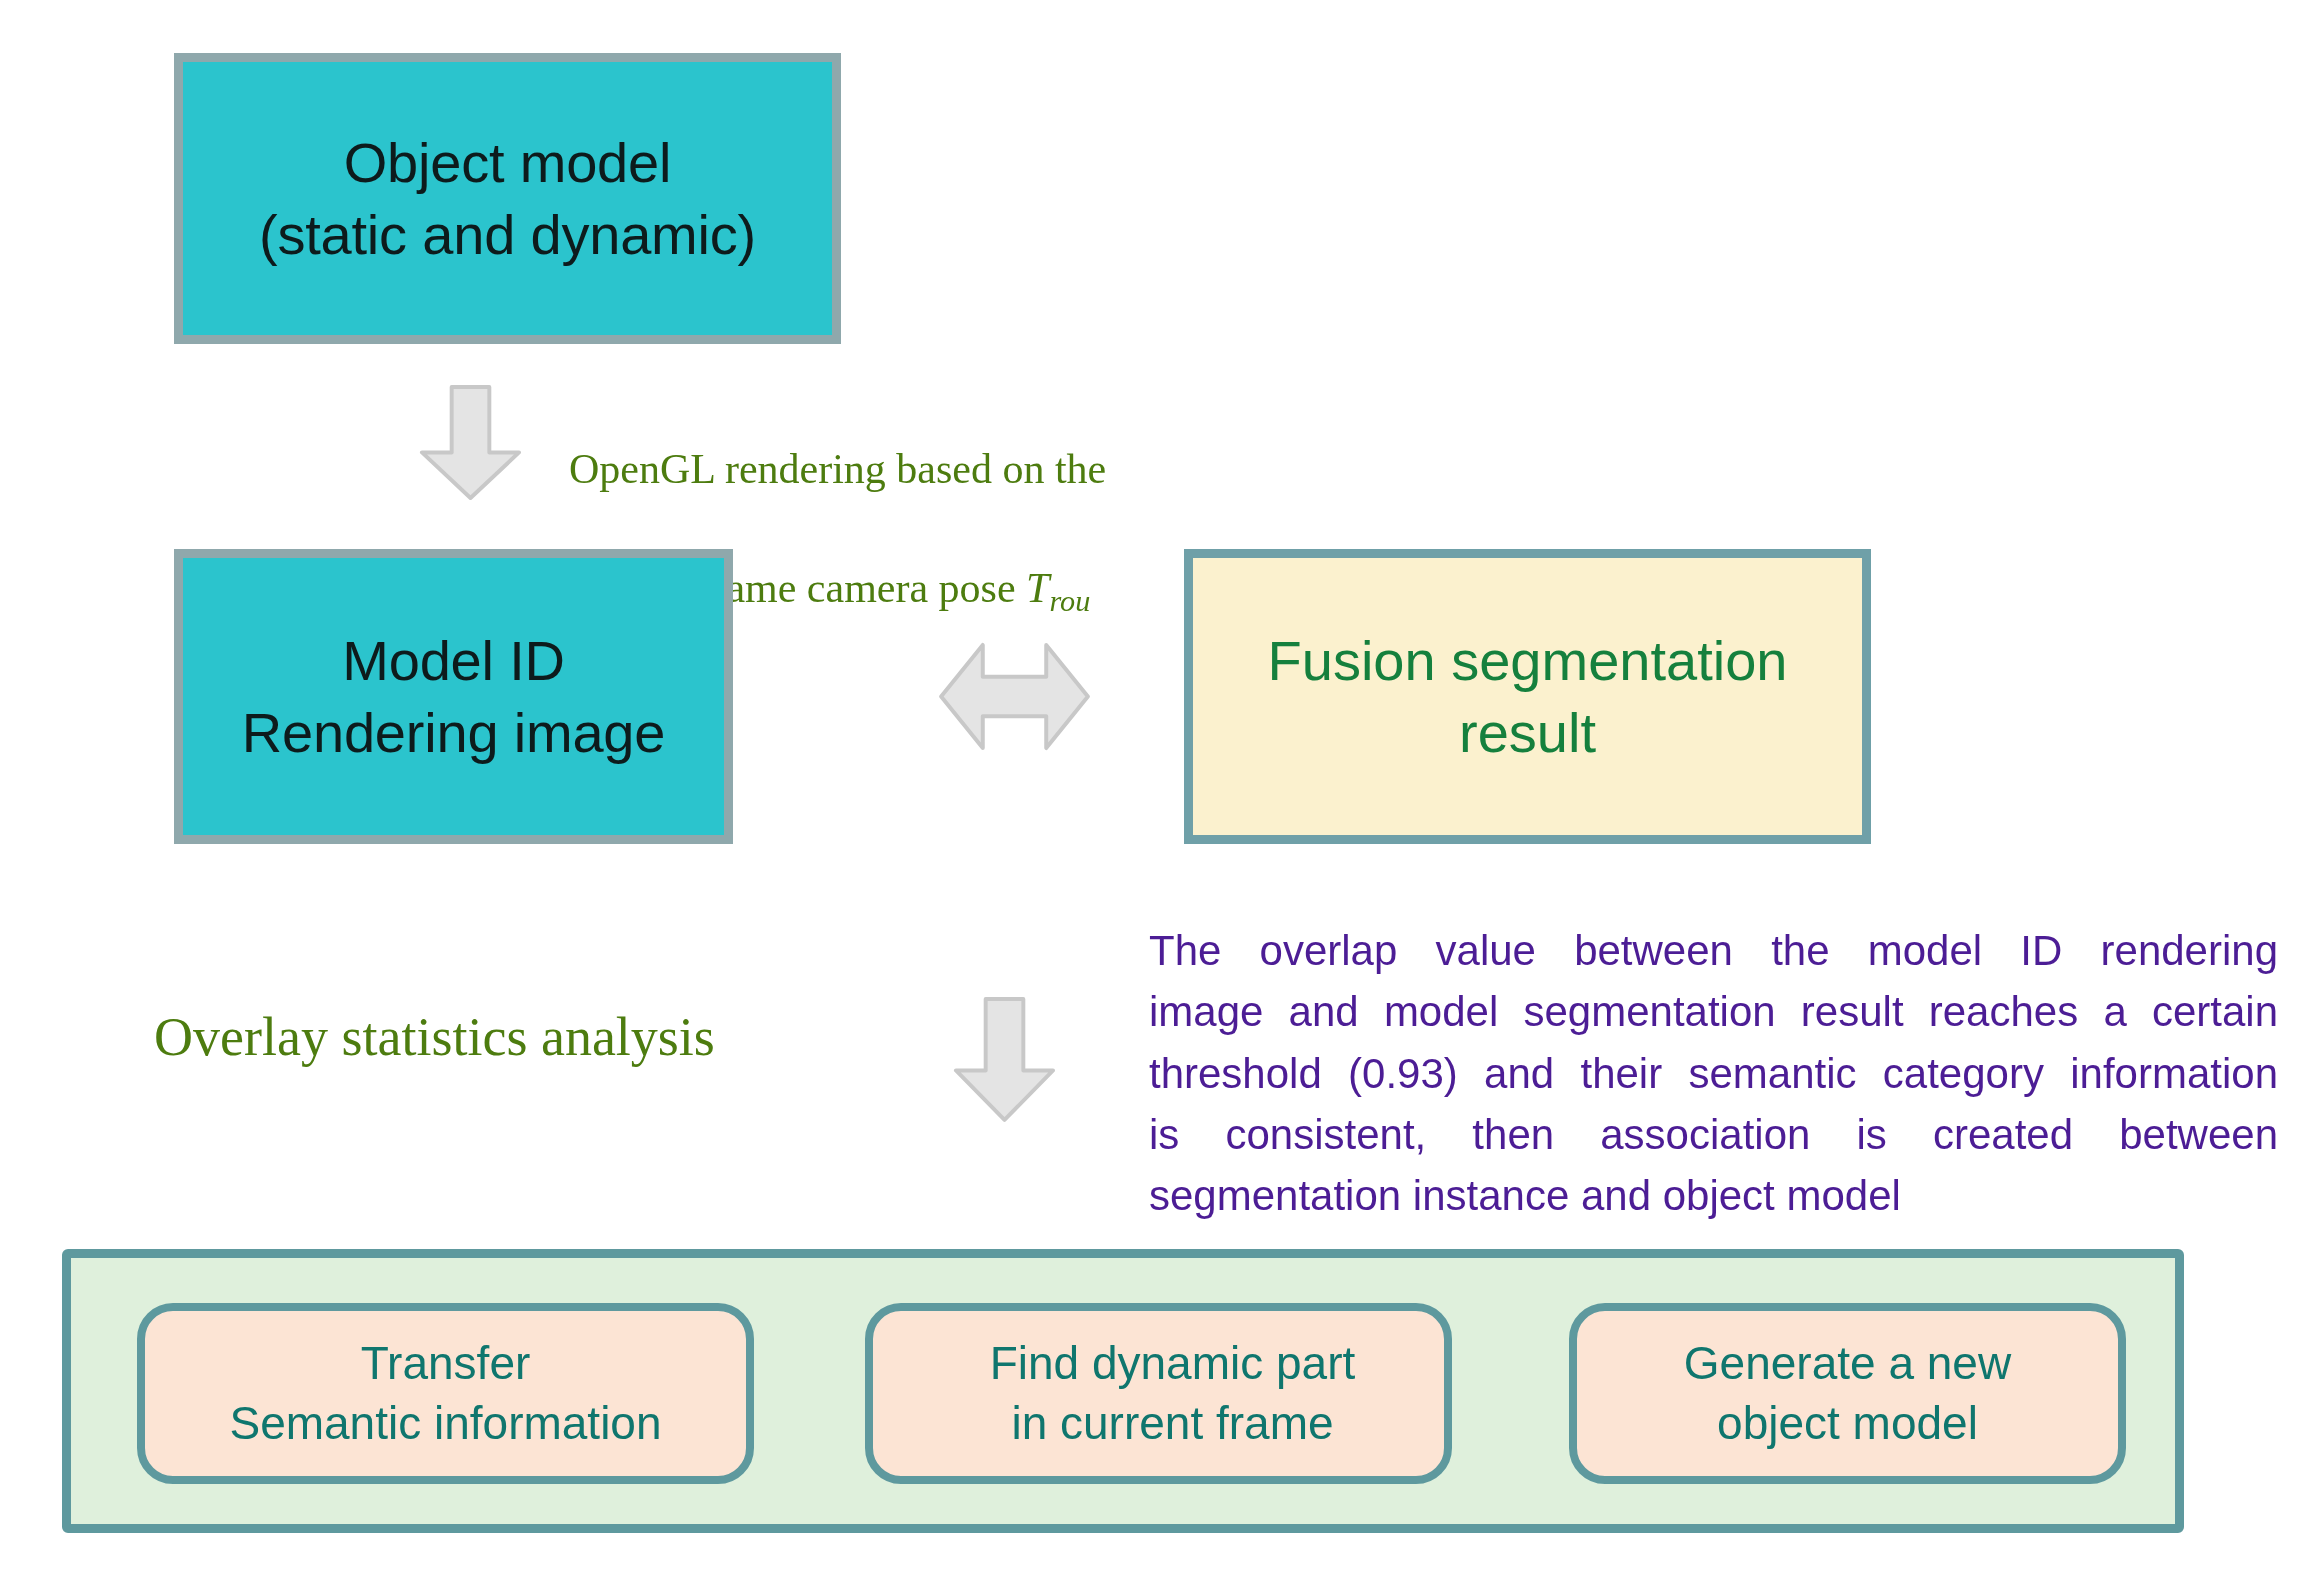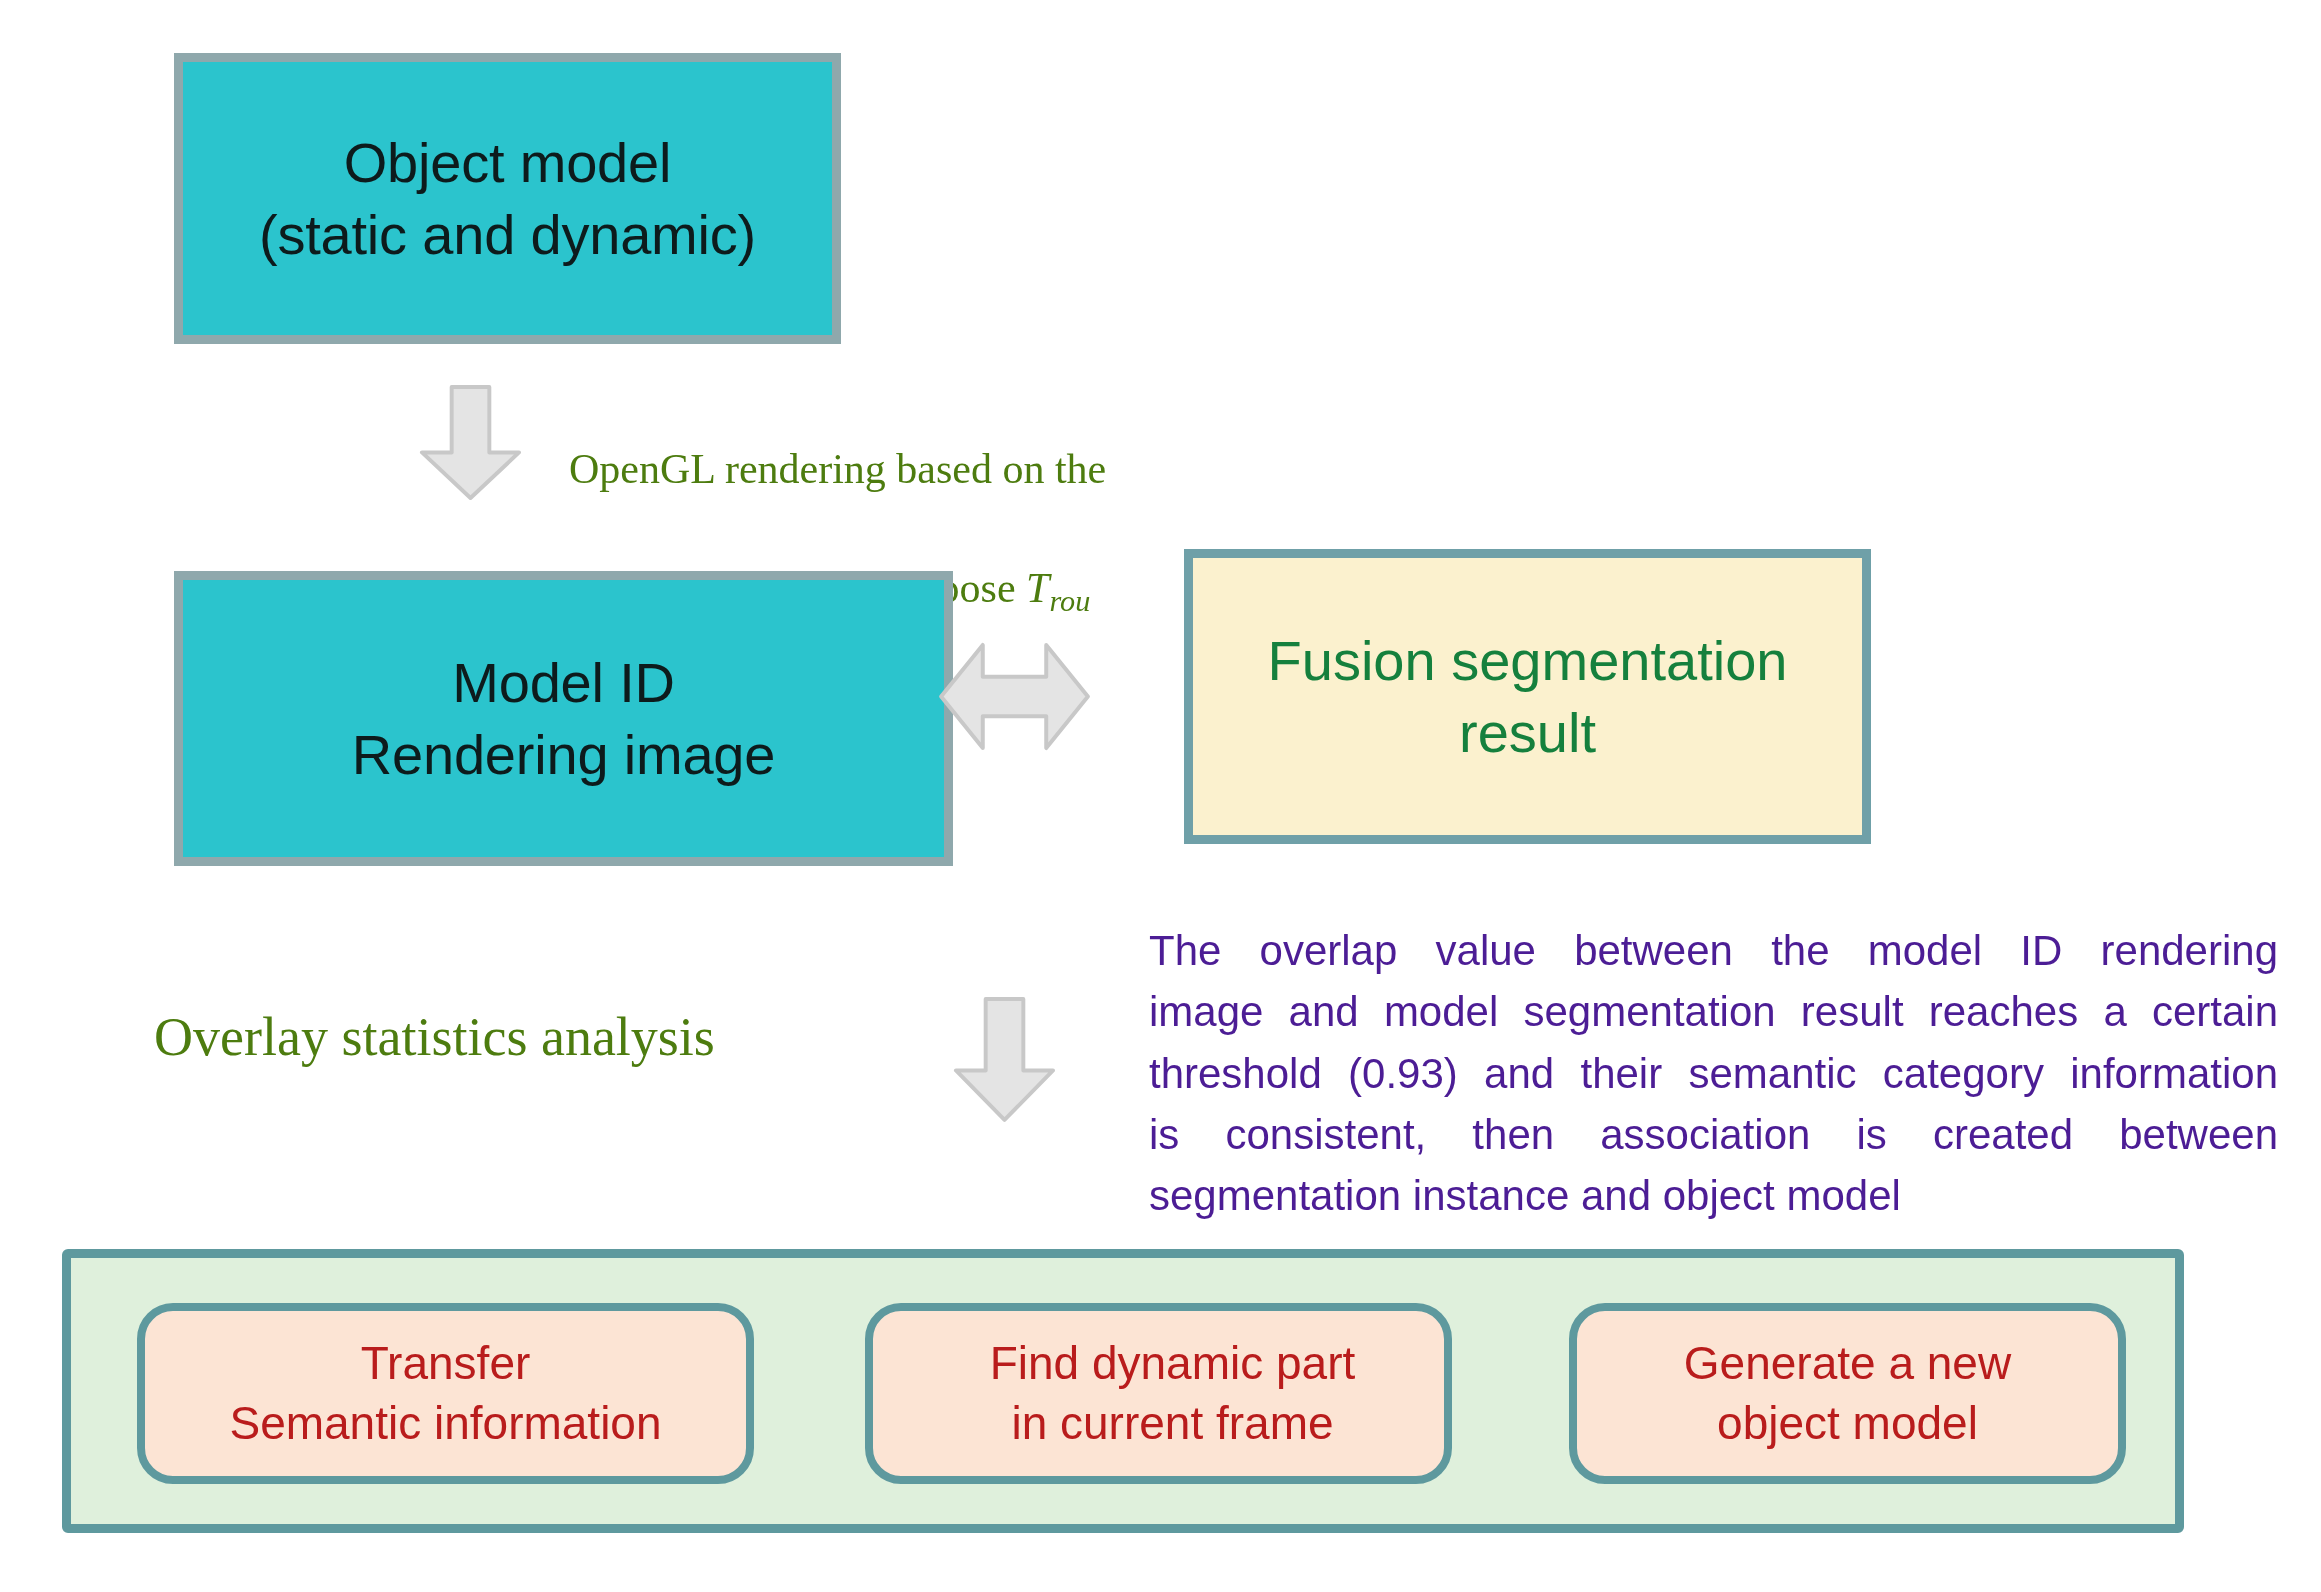--- a/index.html
+++ b/index.html
@@ -57,21 +57,21 @@
 
   
   .peach-box {
     background: #FCE4D4;
     border: 8px solid #5E999E;
     border-radius: 36px;
     display: flex;
     align-items: center;
     justify-content: center;
     text-align: center;
-    color: #b91c1c;
+    color: #0f766e;
     font-size: 46px;
     line-height: 1.3;
   }
 
   
   .plain-text {
     color: #4d7c0f;
     white-space: pre-line;
     font-family: Liberation Serif, serif;
   }
@@ -115,21 +115,21 @@
     <svg class="arrow-svg" width="109" height="119" viewBox="0 0 110 120">
       <polygon points="36,4 74,4 74,70 104,70 55,116 6,70 36,70" fill="#E4E4E4" stroke="#C8C8C8" stroke-width="4" stroke-linejoin="round"></polygon>
     </svg>
   </div>
 
   <div class="abs plain-text caption-2line" style="left:569px; top:380px; width:697px;">
     <div>OpenGL rendering based on the</div>
     <div><span>current frame camera pose </span><span class="tsub"><span>T</span><sub>rou</sub></span></div>
   </div>
 
-  <div class="abs teal-box" style="left:174px; top:549px; width:779px; height:295px;margin-top:22px;">
+  <div class="abs teal-box" style="left:174px; top:549px; width:559px; height:295px;">
     <div>
       <div>Model ID</div>
       <div>Rendering image</div>
     </div>
   </div>
 
   <div class="abs" style="left:935px; top:637px; width:159px; height:119px;">
     <svg class="arrow-svg" width="159" height="119" viewBox="0 0 160 120">
       <polygon points="48,8 48,40 112,40 112,8 154,60 112,112 112,80 48,80 48,112 6,60" fill="#E4E4E4" stroke="#C8C8C8" stroke-width="4" stroke-linejoin="round"></polygon>
     </svg>

